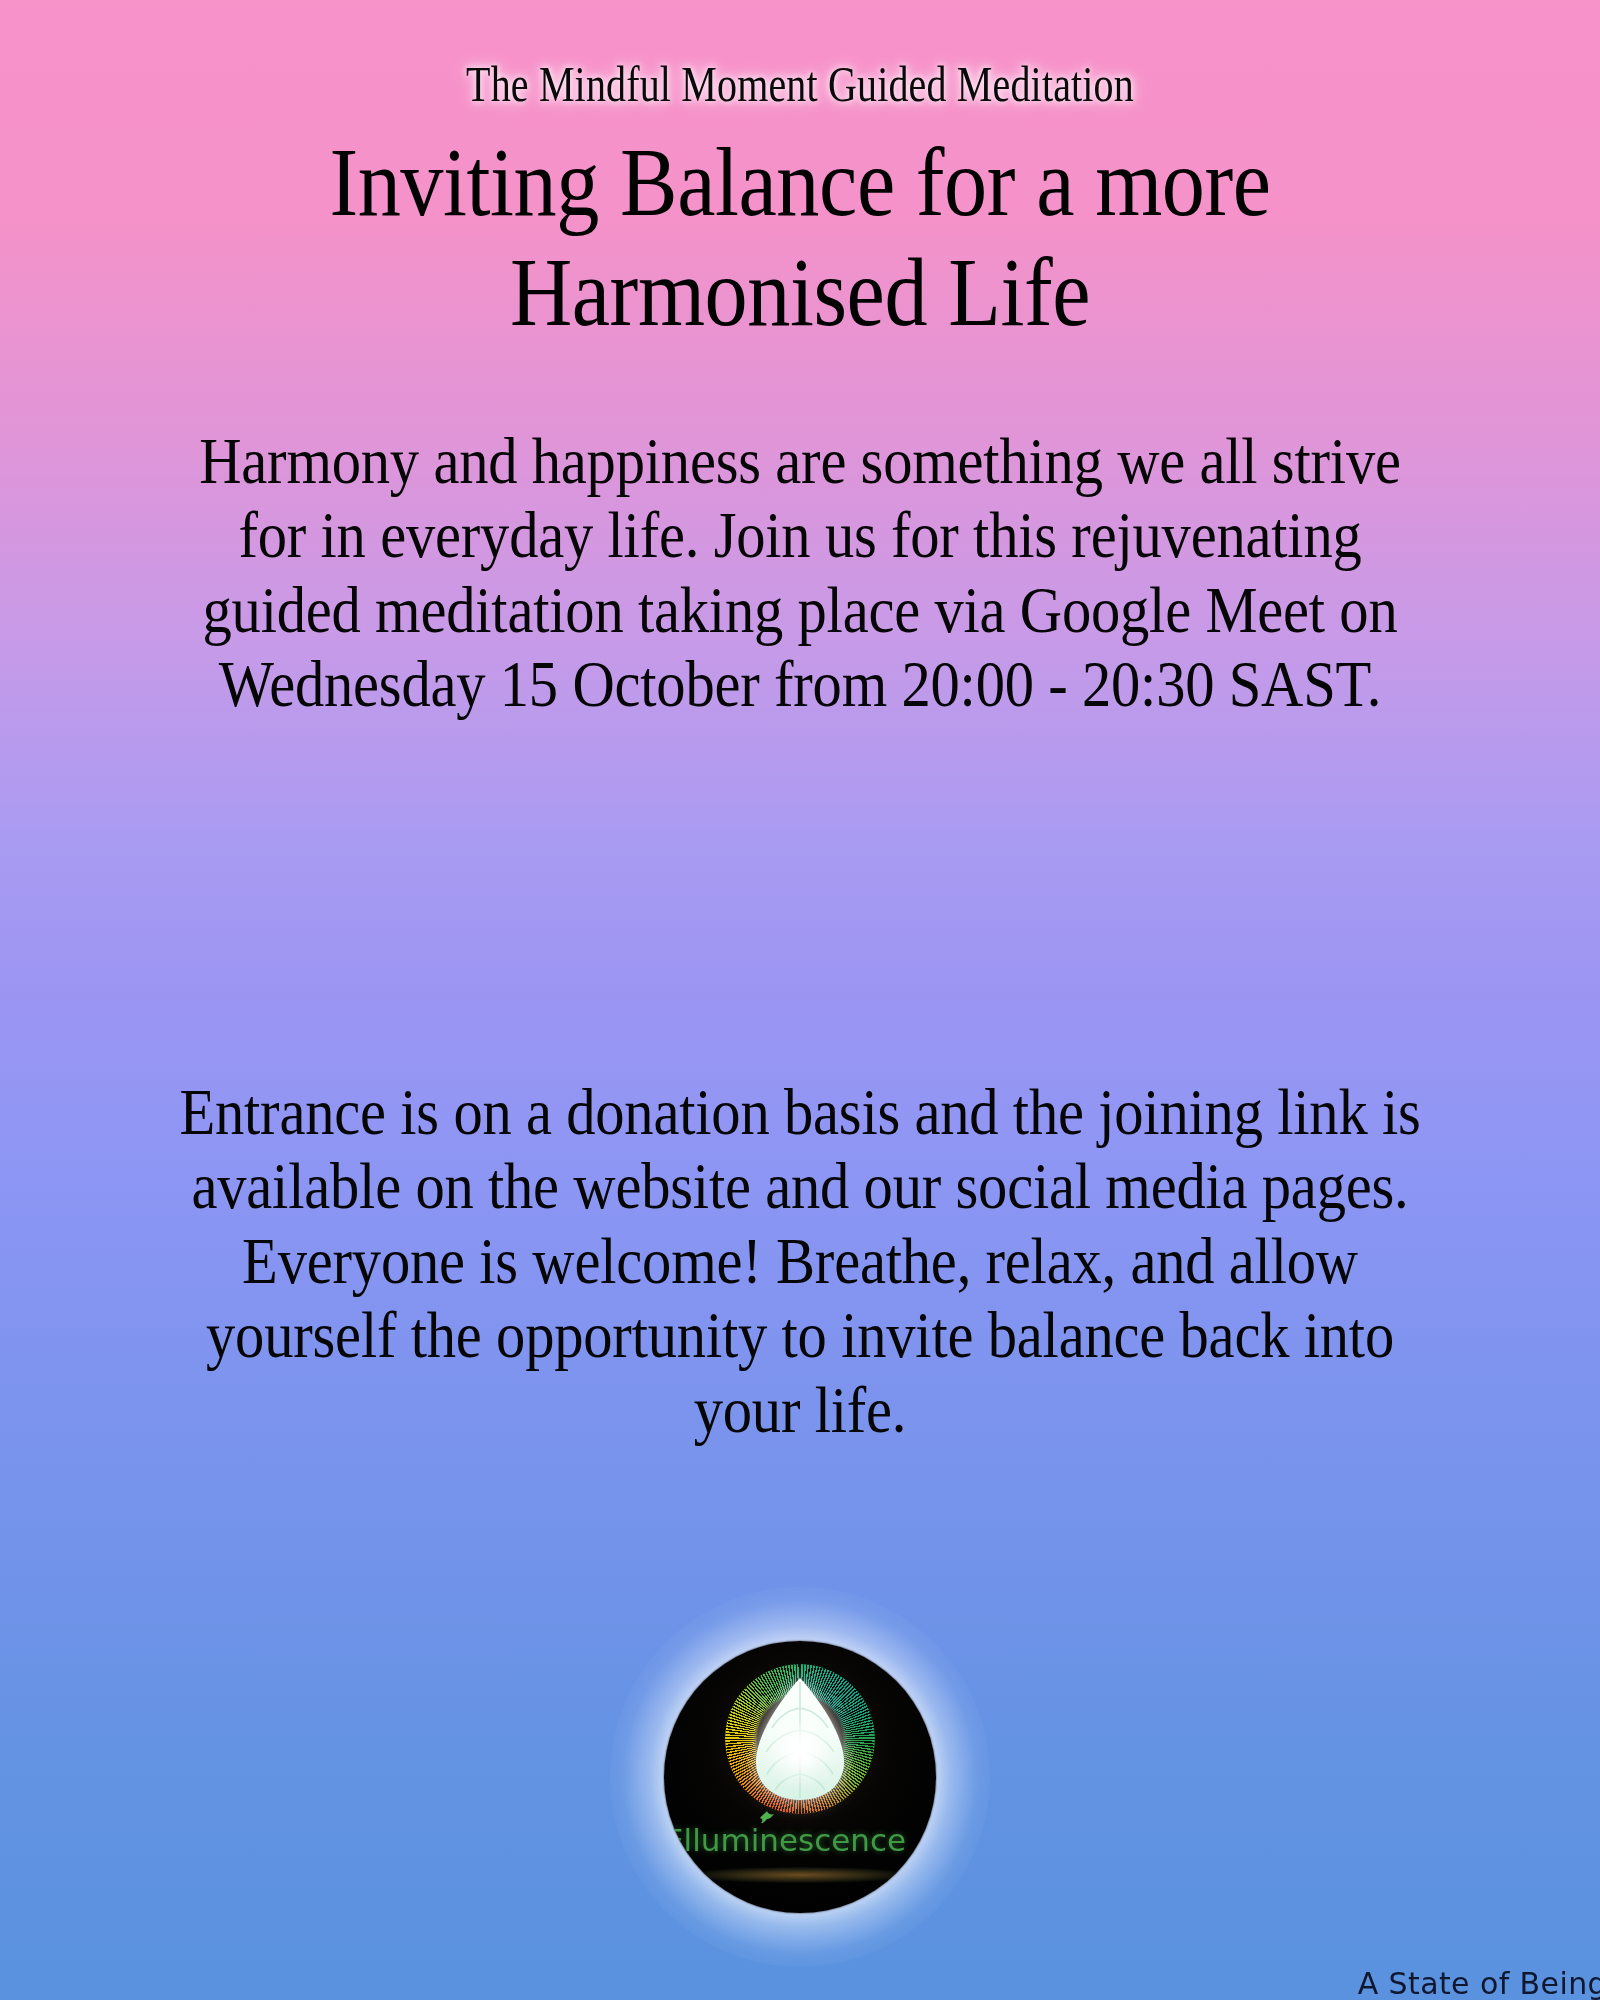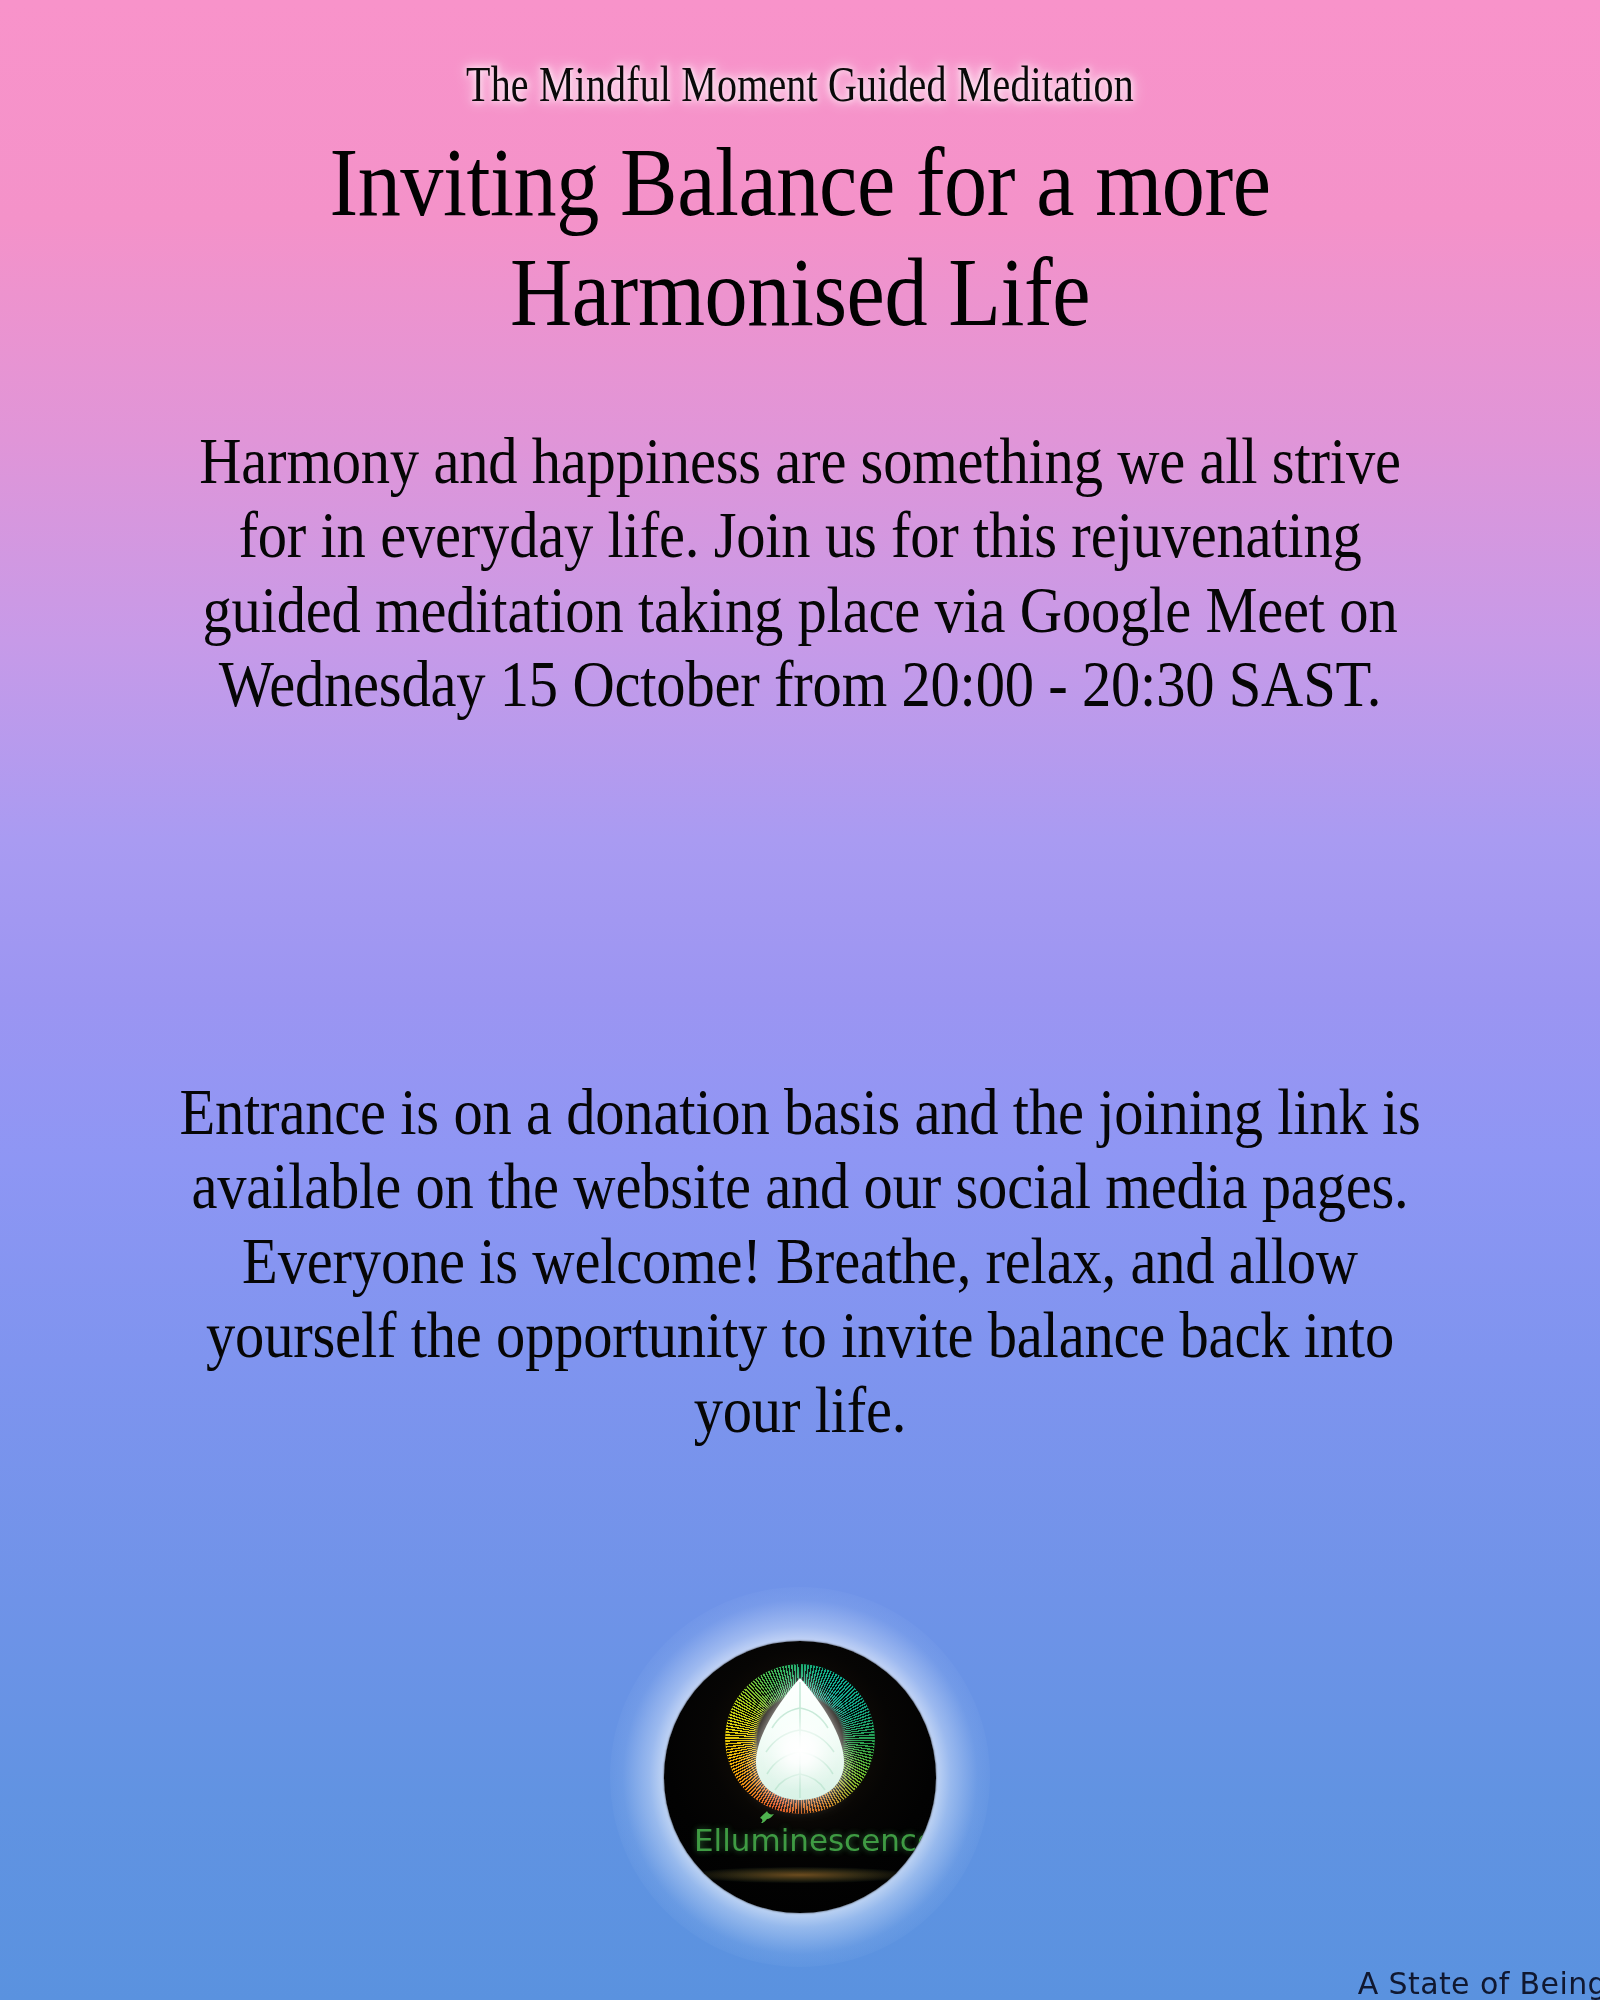--- a/index.html
+++ b/index.html
@@ -175,21 +175,21 @@
     width: 80px; height: 80px;
     border-radius: 50%;
     background: radial-gradient(circle, rgba(255,255,255,1) 0%, rgba(255,255,255,0.85) 24%, rgba(255,255,255,0.25) 52%, rgba(255,255,255,0) 72%);
     pointer-events: none;
   }
   .brand-text {
     position: absolute;
     left: 0;
     width: 100%;
     top: 66.5%;
-    text-align: right;
+    text-align: left;
     font-family: "DejaVu Sans", "Liberation Sans", sans-serif;
     font-size: 31px;
     letter-spacing: 0px;
     color: #3f9b43;
     text-shadow: 0 0 6px rgba(90,220,110,0.45);
   }
   .brand-bird {
     position: absolute;
     left: 50%;
     top: 62.5%;

